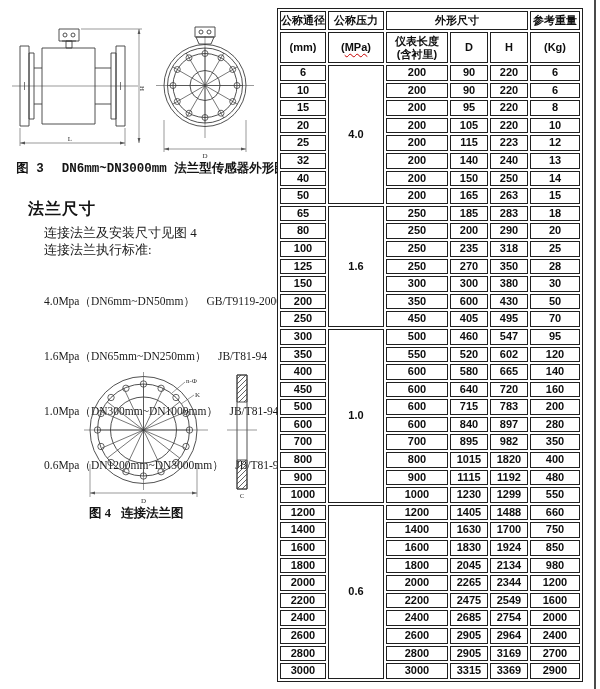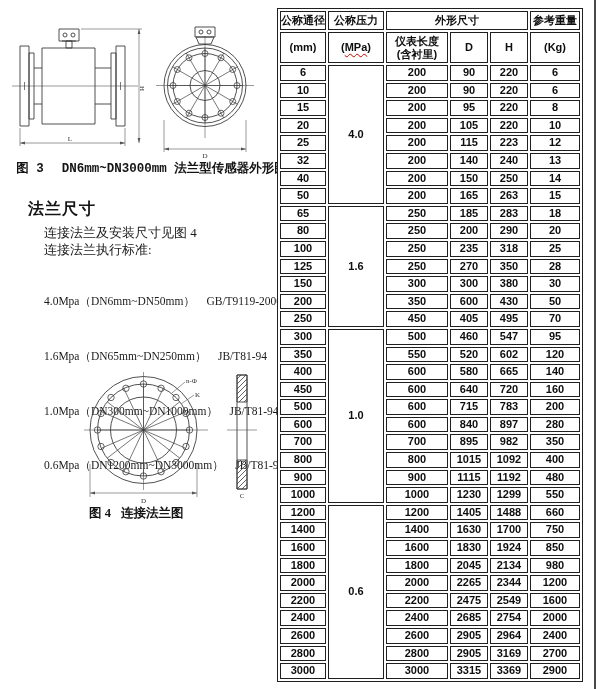--- a/index.html
+++ b/index.html
@@ -379,21 +379,21 @@
         <td>700</td>
         <td>700</td>
         <td>895</td>
         <td>982</td>
         <td>350</td>
       </tr>
       <tr>
         <td>800</td>
         <td>800</td>
         <td>1015</td>
-        <td>1092</td>
+        <td>1820</td>
         <td>400</td>
       </tr>
       <tr>
         <td>900</td>
         <td>900</td>
         <td>1115</td>
         <td>1192</td>
         <td>480</td>
       </tr>
       <tr>

